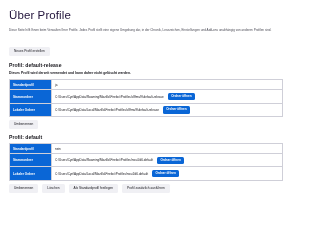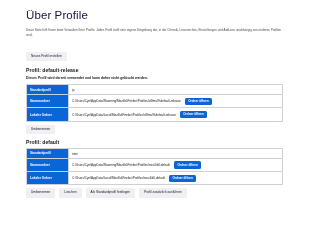--- a/index.html
+++ b/index.html
@@ -10,21 +10,21 @@
   body {
     width: 324px;
     height: 198px;
     overflow: hidden;
     font-family: "Liberation Sans", sans-serif;
     color: #15141a;
     -webkit-font-smoothing: antialiased;
   }
 
   .page {
-    padding: 6px 9px 0 26px;
+    padding: 6px 9px 0 9px;
     box-sizing: border-box;
     width: 292px;
   }
 
   h1.page-title {
     font-size: 11.5px;
     font-weight: 300;
     line-height: 1.25;
     margin: 2px 0 6px 0;
     color: #20123a;

